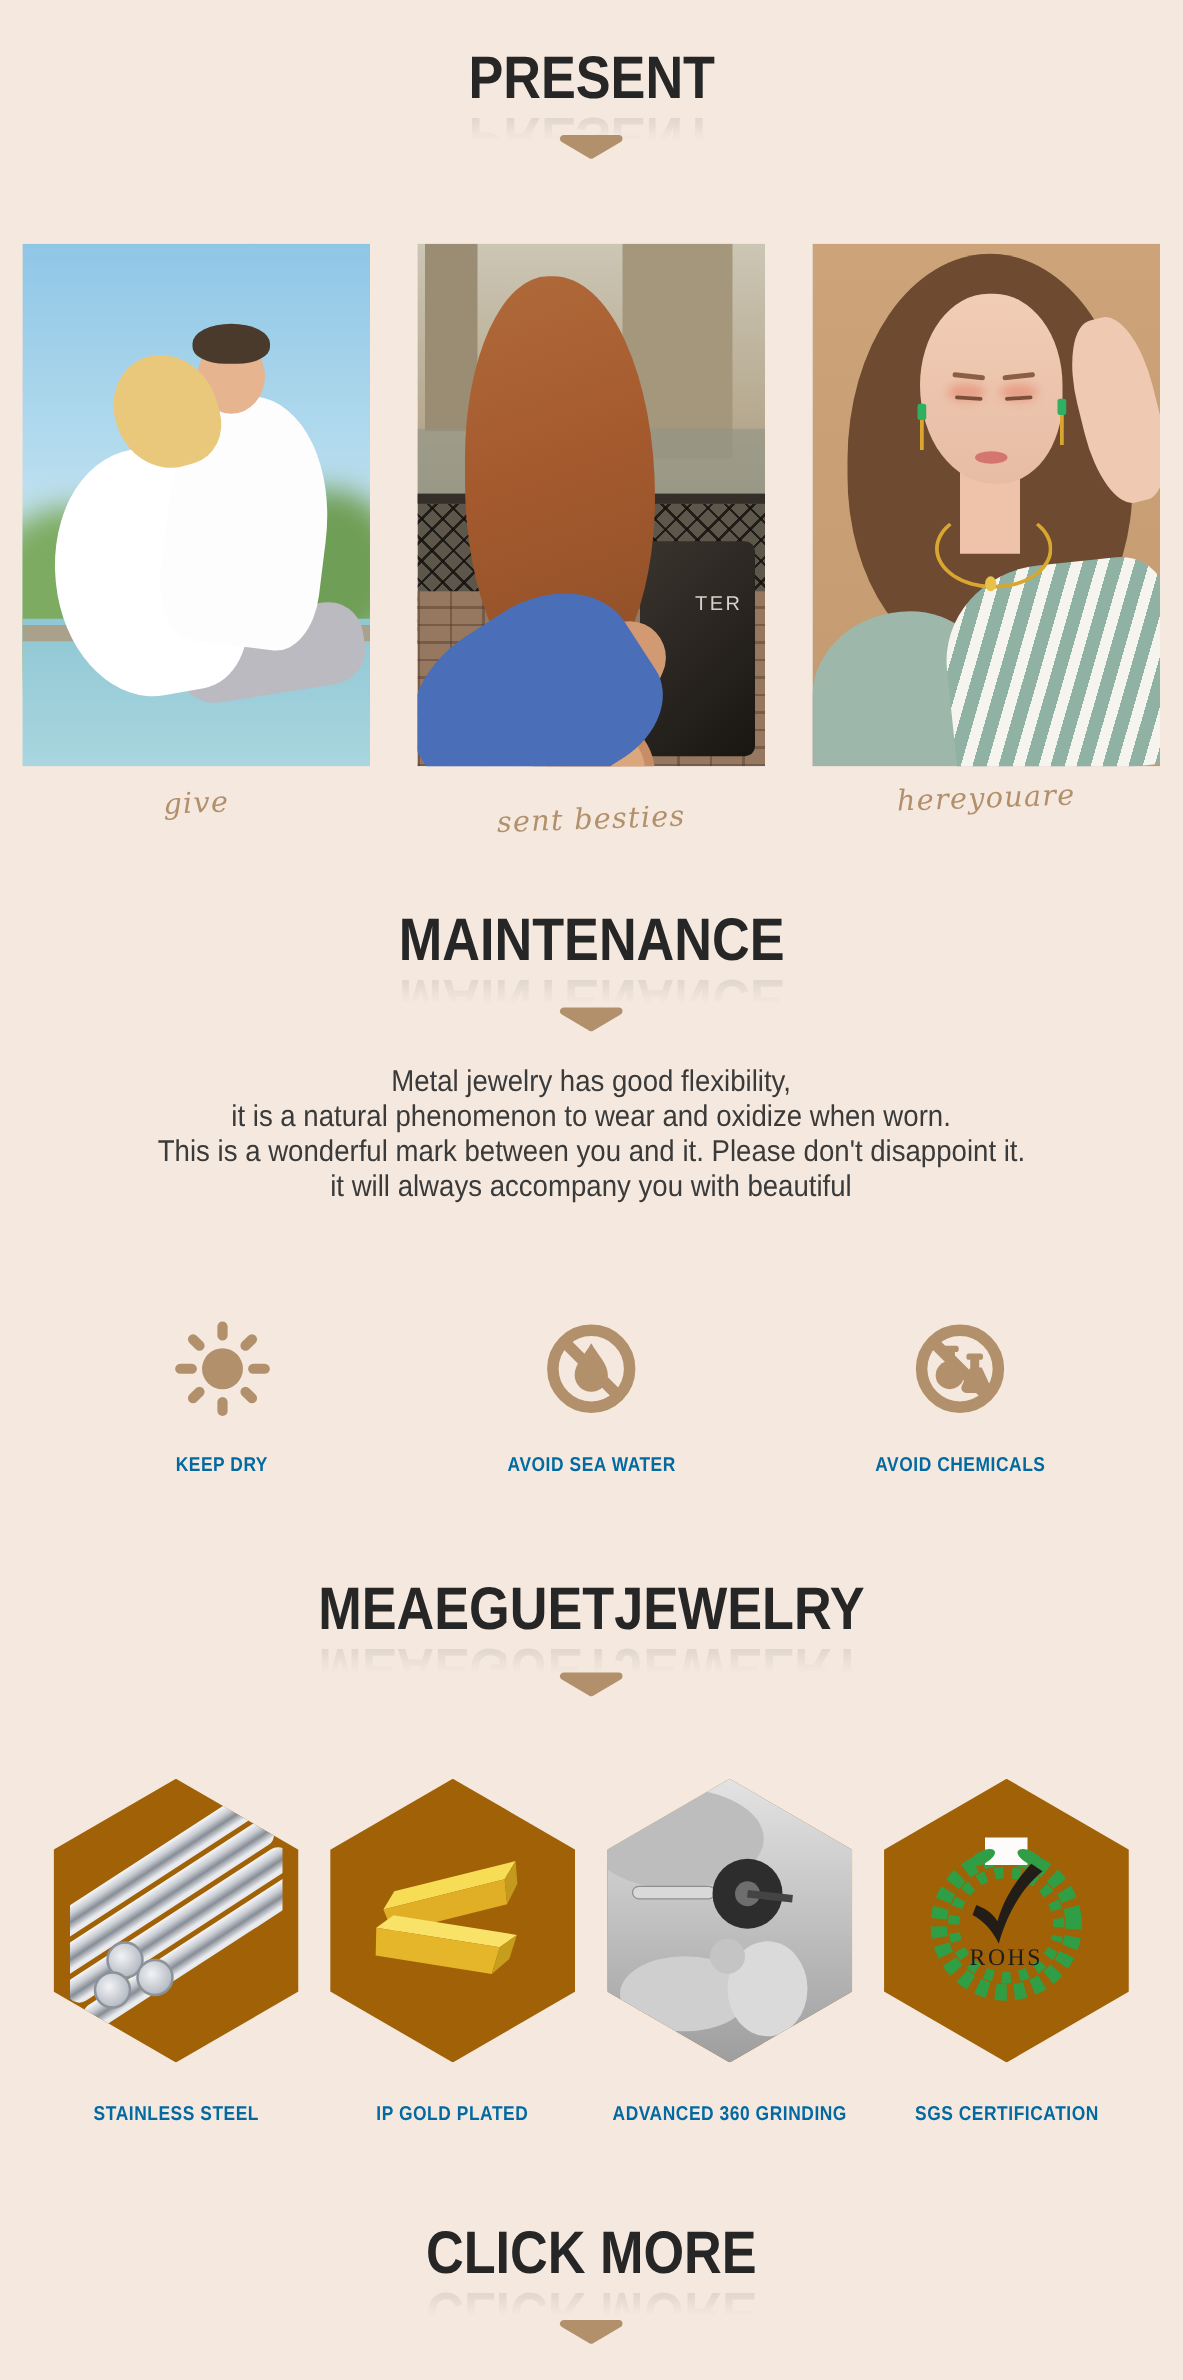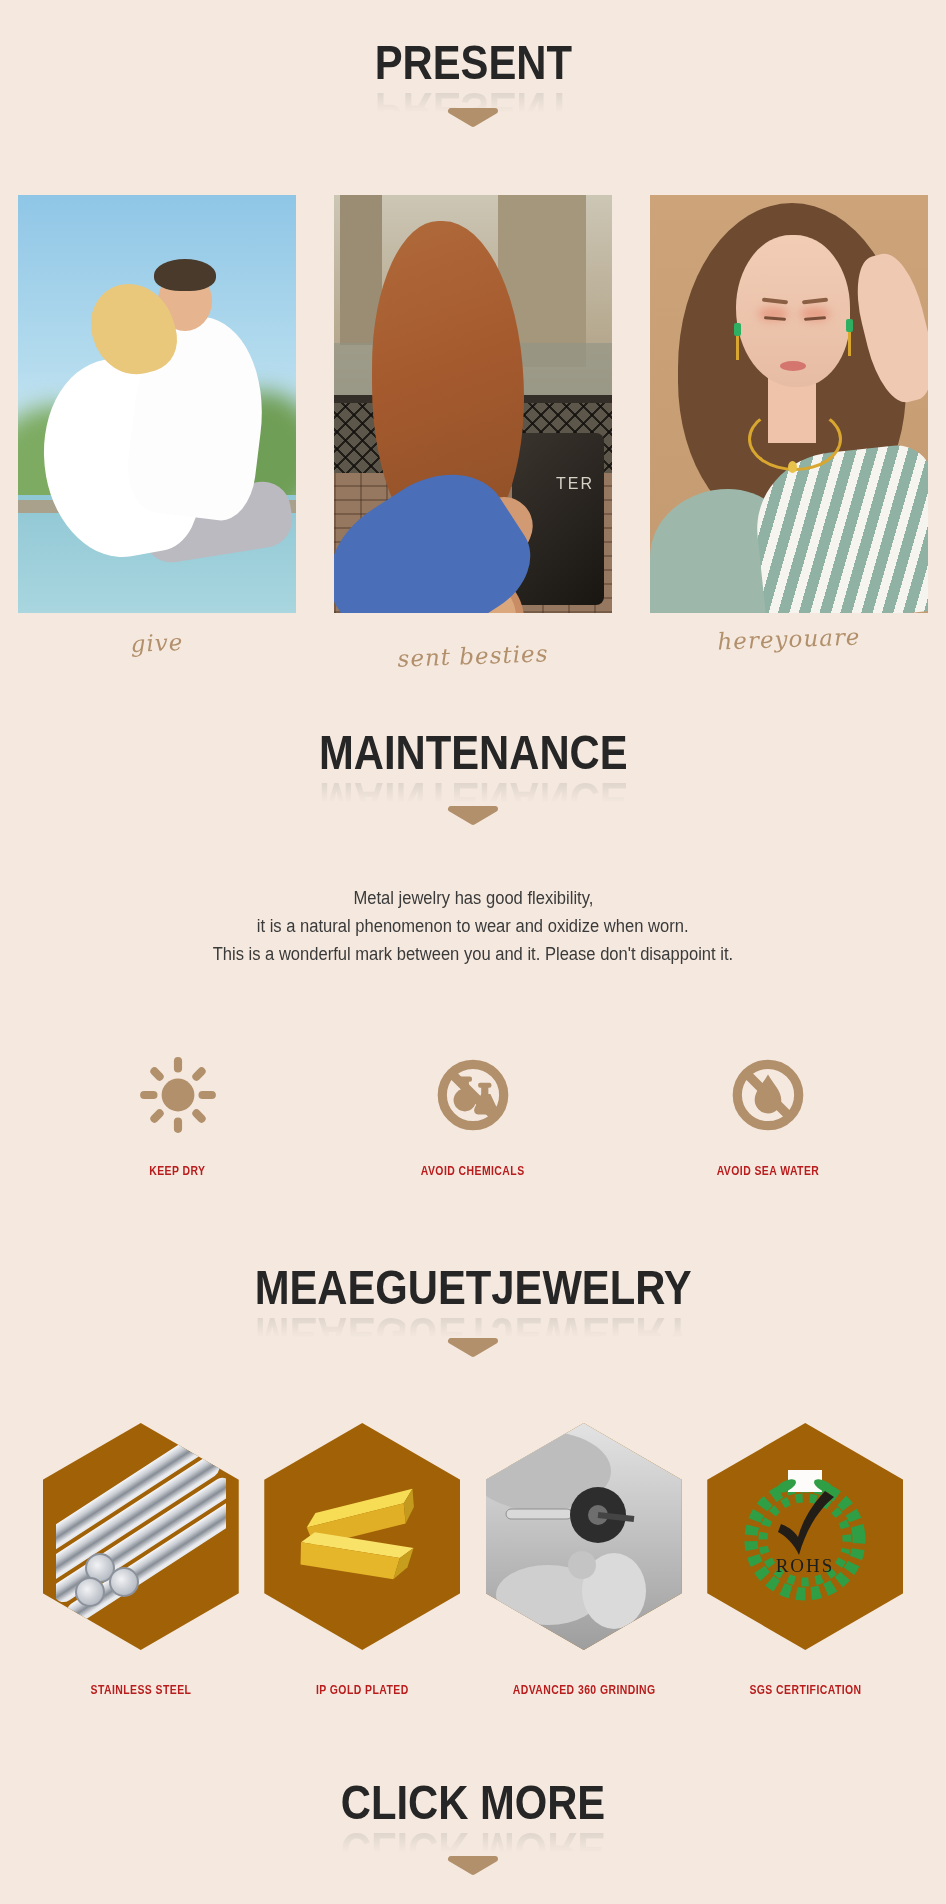--- a/index.html
+++ b/index.html
@@ -76,28 +76,28 @@
   .p3-ear-r{left:196px;top:124px;width:7px;height:13px;background:#2faf62;border-radius:2px;}
   .p3-ear-r::after{content:"";position:absolute;left:2px;top:13px;width:3px;height:24px;background:#d9a72f;}
   .p3-shoulder-l{left:0;bottom:0;width:142px;height:124px;background:#9db8ab;border-radius:55% 45% 0 0;}
   .p3-stripe{right:-10px;bottom:-6px;width:180px;height:168px;border-radius:45% 20% 0 0;transform:rotate(-6deg);
              background:repeating-linear-gradient(112deg,#f6f4ef 0 9px,#8fb2a4 9px 20px);}
   .p3-necklace{left:98px;top:212px;width:88px;height:58px;border:3px solid transparent;border-bottom-color:#d9a72f;
                border-left-color:#d9a72f;border-right-color:#d9a72f;border-radius:50%;}
   .p3-pendant{left:138px;top:266px;width:9px;height:12px;background:#e7c14a;border-radius:50%;}
 
   
-  .para{position:absolute;left:0;right:0;top:884px;text-align:center;color:#3a3a3a;font-size:18px;line-height:28px;}
+  .para{position:absolute;left:0;right:0;top:852px;text-align:center;color:#3a3a3a;font-size:24px;line-height:28px;}
   .para div{white-space:nowrap;}
   .para .cond{transform:scaleX(.92);}
 
   
   .row4{position:absolute;left:30px;width:886px;display:flex;}
   .col4{flex:1;display:flex;flex-direction:column;align-items:center;}
-  .care-label,.hex-label{font-weight:bold;font-size:12px;color:#b91c1c;letter-spacing:.5px;white-space:nowrap;}
+  .care-label,.hex-label{font-weight:bold;font-size:16px;color:#0369a1;letter-spacing:.5px;white-space:nowrap;}
   .care-label{margin-top:26px;}
   .hex-label{margin-top:33px;}
   .hex{width:196px;height:227px;background:#a16207;
        clip-path:polygon(50% 0,100% 25%,100% 75%,50% 100%,0 75%,0 25%);
        display:flex;align-items:center;justify-content:center;overflow:hidden;}
 </style>
 </head>
 <body>
 
 <div id="canvas">
@@ -174,20 +174,21 @@
   <div class="refl" style="top:774px">
     <span class="cond">MAINTENANCE</span></div>
   <svg class="arrow" style="top:804px" width="58" height="22" viewBox="0 0 58 22">
     <path d="M7 5 L51 5 L29 18 Z" fill="#b1906b" stroke="#b1906b" stroke-width="6" stroke-linejoin="round" stroke-linecap="round"></path>
     </svg>
 
   <div class="para">
     <div><span class="cond">Metal jewelry has good flexibility,</span></div>
     <div><span class="cond">it is a natural phenomenon to wear and oxidize when worn.</span></div>
     <div><span class="cond">This is a wonderful mark between you and it. Please don't disappoint it.</span></div>
+    <div><span class="cond">it will always accompany you with beautiful</span></div>
   </div>
 
   <div class="row4" style="top:1052px">
     <div class="col4">
       <svg width="86" height="86" viewBox="0 0 84 84">
         <g stroke="#b1906b" stroke-width="8" stroke-linecap="round">
           <line x1="42" y1="9" x2="42" y2="16"></line>
             <line x1="42" y1="68" x2="42" y2="75"></line>
           <line x1="9" y1="42" x2="18" y2="42"></line>
             <line x1="66" y1="42" x2="75" y2="42"></line>
@@ -196,37 +197,37 @@
           <line x1="19" y1="65" x2="24" y2="60"></line>
             <line x1="60" y1="24" x2="65" y2="19"></line>
         </g>
         <circle cx="42" cy="42" r="16" fill="#b1906b"></circle>
       </svg>
       <div class="care-label"><span class="cond">KEEP DRY</span></div>
     </div>
     <div class="col4">
       <svg width="86" height="86" viewBox="0 0 84 84">
         <circle cx="42" cy="42" r="30" fill="none" stroke="#b1906b" stroke-width="9"></circle>
+        <path d="M42 22 C47 31 55 38 55 47 A13 13 0 0 1 29 47 C29 38 37 31 42 22 Z" fill="#b1906b"></path>
+        <line x1="21" y1="21" x2="63" y2="63" stroke="#b1906b" stroke-width="9" stroke-linecap="round"></line>
+      </svg>
+      <div class="care-label"><span class="cond">AVOID SEA WATER</span></div>
+    </div>
+    <div class="col4">
+      <svg width="86" height="86" viewBox="0 0 84 84">
+        <circle cx="42" cy="42" r="30" fill="none" stroke="#b1906b" stroke-width="9"></circle>
         <rect x="28" y="24" width="13" height="5" rx="2" fill="#b1906b"></rect>
         <rect x="31" y="27" width="7" height="12" fill="#b1906b"></rect>
         <circle cx="34" cy="47" r="11" fill="#b1906b"></circle>
         <rect x="47" y="30" width="13" height="5" rx="2" fill="#b1906b"></rect>
         <rect x="50" y="33" width="7" height="9" fill="#b1906b"></rect>
         <path d="M50 41 L43.5 55 a4 4 0 0 0 3.6 6 h14.8 a4 4 0 0 0 3.6 -6 L59 41 Z" fill="#b1906b"></path>
         <line x1="21" y1="21" x2="63" y2="63" stroke="#b1906b" stroke-width="9" stroke-linecap="round"></line>
       </svg>
       <div class="care-label"><span class="cond">AVOID CHEMICALS</span></div>
-    </div>
-    <div class="col4">
-      <svg width="86" height="86" viewBox="0 0 84 84">
-        <circle cx="42" cy="42" r="30" fill="none" stroke="#b1906b" stroke-width="9"></circle>
-        <path d="M42 22 C47 31 55 38 55 47 A13 13 0 0 1 29 47 C29 38 37 31 42 22 Z" fill="#b1906b"></path>
-        <line x1="21" y1="21" x2="63" y2="63" stroke="#b1906b" stroke-width="9" stroke-linecap="round"></line>
-      </svg>
-      <div class="care-label"><span class="cond">AVOID SEA WATER</span></div>
     </div>
   </div>
 
   <div class="sec-title" style="top:1263px">
     <span class="cond">MEAEGUETJEWELRY</span></div>
   <div class="refl" style="top:1309px">
     <span class="cond">MEAEGUETJEWELRY</span></div>
   <svg class="arrow" style="top:1336px" width="58" height="22" viewBox="0 0 58 22">
     <path d="M7 5 L51 5 L29 18 Z" fill="#b1906b" stroke="#b1906b" stroke-width="6" stroke-linejoin="round" stroke-linecap="round"></path>
     </svg>

